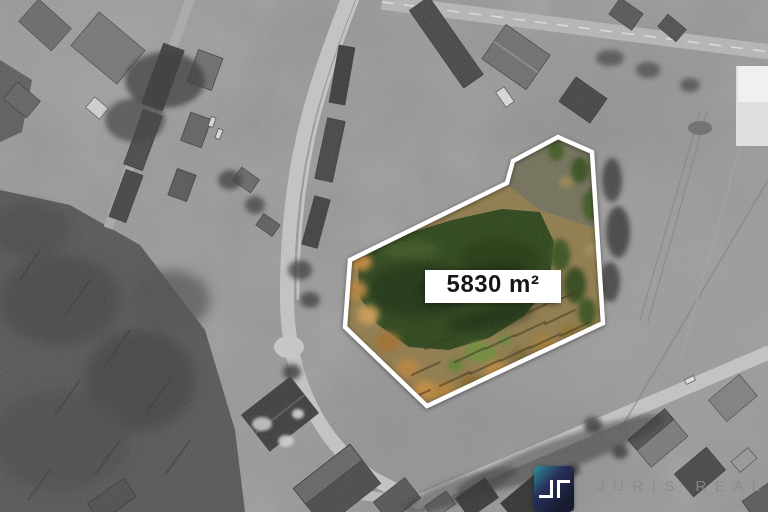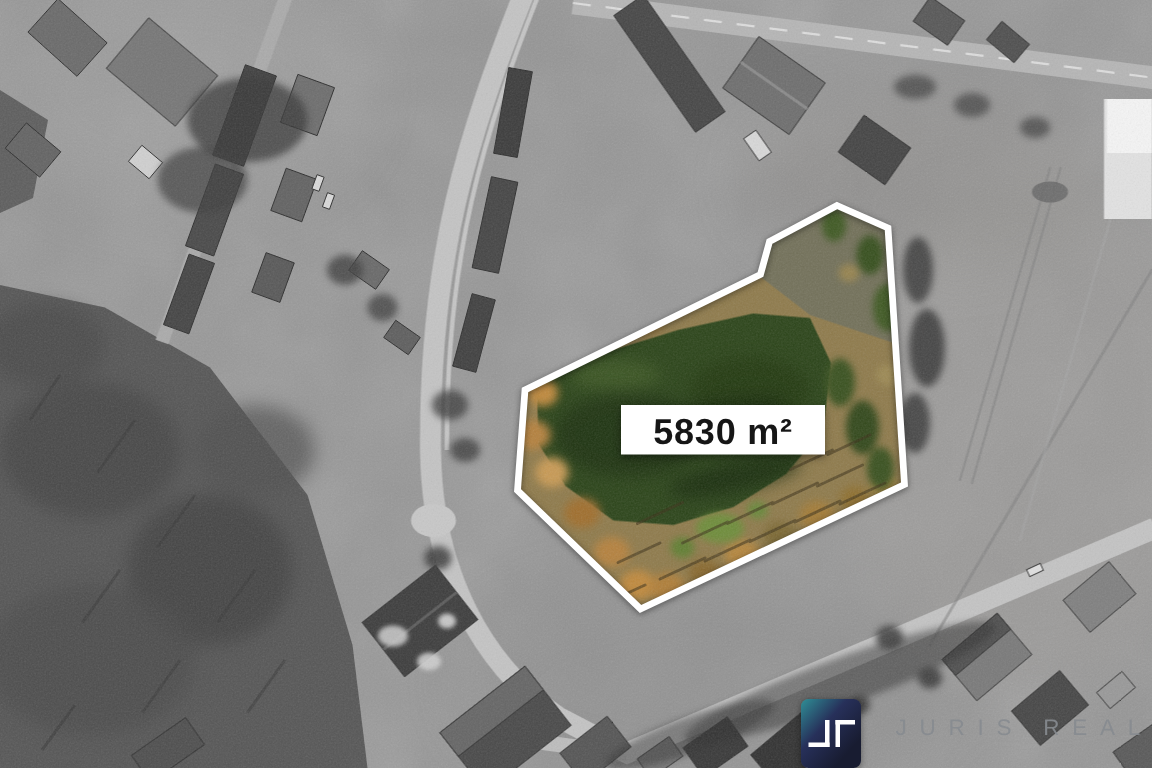--- a/index.html
+++ b/index.html
@@ -2,22 +2,22 @@
 <html><head>
 <meta charset="utf-8">
 <style>
   html,body{margin:0;padding:0;background:#222;}
   .stage{
     position:relative;width:768px;height:512px;overflow:hidden;
     background:#969696;font-family:"Liberation Sans",sans-serif;
   }
   .scene{position:absolute;left:0;top:0;width:768px;height:512px;display:block;}
   .area-label{
-    position:absolute;left:414px;top:270px;width:136px;height:33px;
-    background:#ffffff;display:flex;align-items:flex-end;justify-content:center;
+    position:absolute;left:425px;top:270px;width:136px;height:33px;
+    background:#ffffff;display:flex;align-items:flex-start;justify-content:center;
     box-shadow:0 2px 5px rgba(0,0,0,.38);
   }
   .area-label span{
     font-size:24px;font-weight:700;color:#161616;letter-spacing:.5px;
     font-family:"Liberation Sans",sans-serif;
   }
   .brand{position:absolute;left:0;top:0;width:768px;height:512px;pointer-events:none;padding-left:48px;}
   .logo-mark{
     position:absolute;left:534px;top:466px;width:40px;height:46px;
     border-radius:5px;

